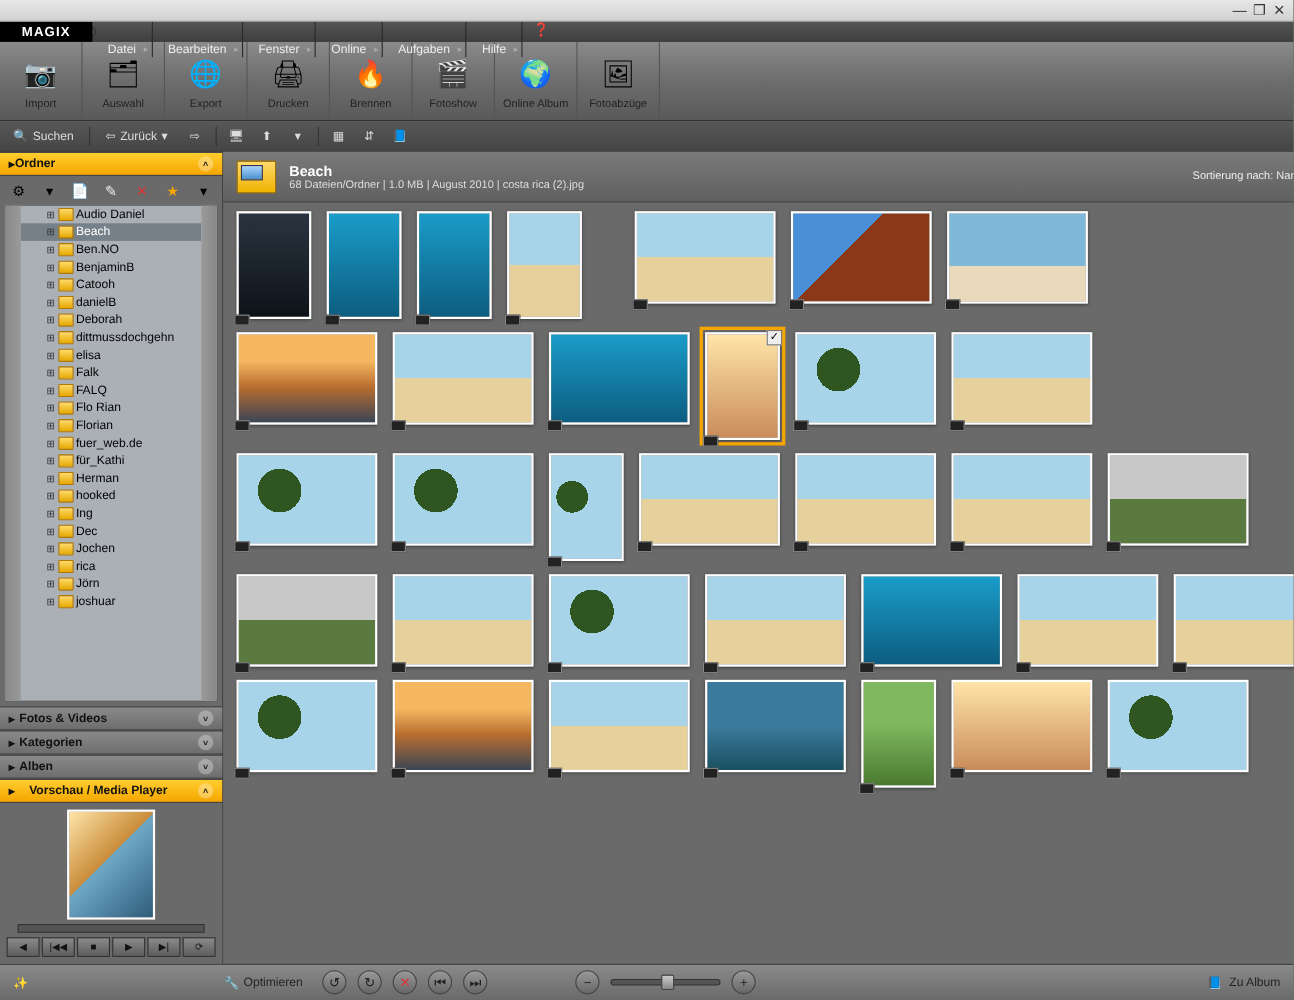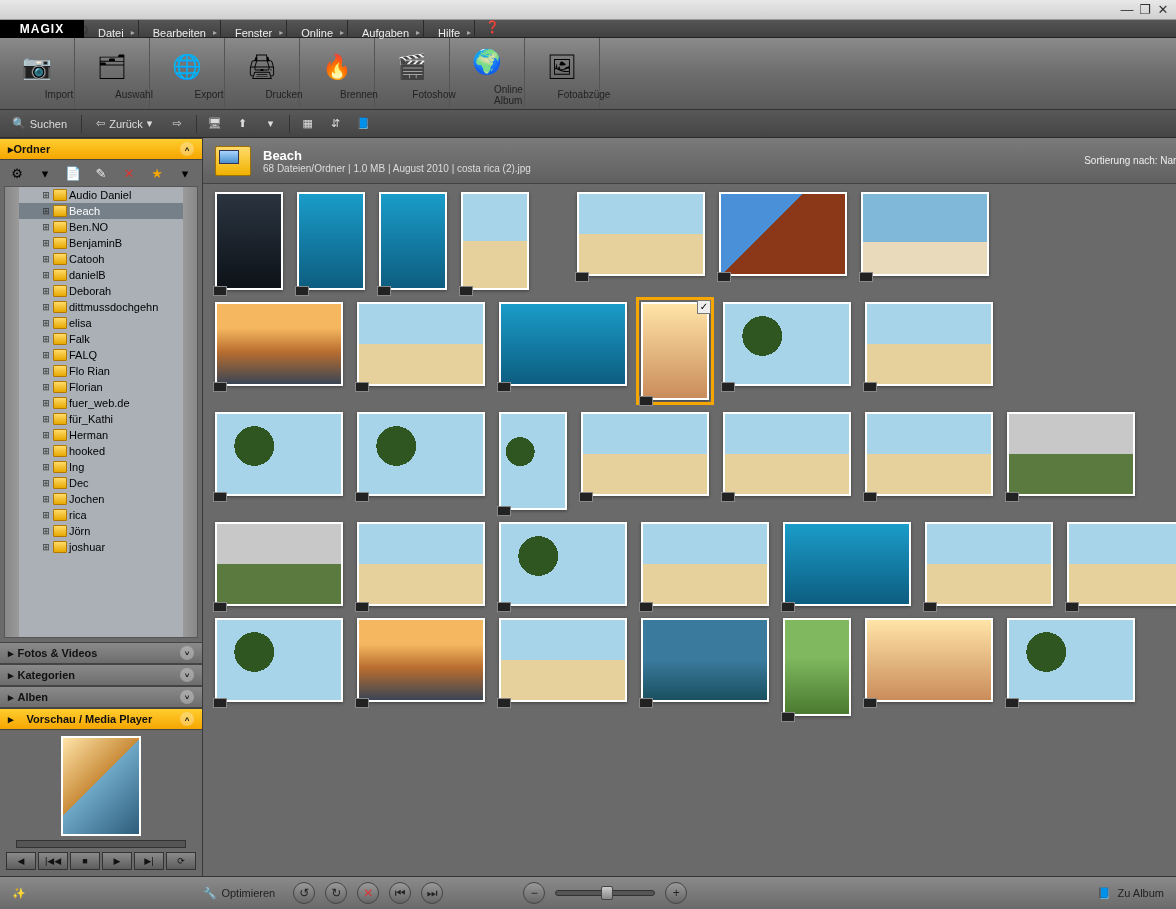--- a/index.html
+++ b/index.html
@@ -4,28 +4,28 @@
 <style>
 * { margin: 0; padding: 0; box-sizing: border-box; font-family: Arial, sans-serif; }
 body { width: 1176px; height: 909px; background: #6a6a6a; overflow: hidden; font-size: 11px; }
 
 .titlebar { height: 20px; background: linear-gradient(#e8e8e8,#d0d0d0); display: flex; align-items: center; padding: 0 4px; border-bottom: 1px solid #999; }
 .titlebar .title { flex: 1; font-weight: normal; font-size: 11px; color: #333; margin-top: 40px; }
 .titlebar .wbtn { width: 18px; text-align: center; color: #333; cursor: pointer; font-size: 13px; }
 
 .menubar { height: 18px; background: linear-gradient(#555,#404040); display: flex; align-items: flex-start; border-bottom: 1px solid #222; }
 .brand { width: 84px; height: 18px; background: #000; color: #fff; font-weight: bold; font-size: 12px; display: flex; align-items: center; justify-content: center; letter-spacing: 1px; }
-.menu-item { padding: 4px 14px; color: #eee; font-size: 11px; cursor: pointer; border-right: 1px solid #2a2a2a; height: 18px; line-height: 18px; position: relative; }
+.menu-item { padding: 16px 14px; color: #eee; font-size: 11px; cursor: pointer; border-right: 1px solid #2a2a2a; height: 18px; line-height: 18px; position: relative; }
 .menu-item::after { content: "▸"; position: absolute; right: 3px; font-size: 8px; color: #aaa; }
 .help-icon { padding: 0 10px; color: #eee; font-size: 12px; }
 
 .toolbar { height: 72px; background: linear-gradient(#8a8a8a,#6d6d6d 50%,#5a5a5a); display: flex; border-bottom: 1px solid #333; }
 .tool-btn { width: 75px; display: flex; flex-direction: column; align-items: center; justify-content: center; border-right: 1px solid #555; cursor: pointer; gap: 2px; }
 .tool-btn .icon { width: 40px; height: 40px; display: flex; align-items: center; justify-content: center; font-size: 24px; }
-.tool-btn .lbl { color: #222; font-size: 10px; padding-left: 44px; }
+.tool-btn .lbl { color: #222; font-size: 10px; }
 
 .nav-bar { height: 28px; background: linear-gradient(#585858,#454545); display: flex; align-items: center; padding: 0 6px; gap: 8px; border-bottom: 1px solid #2a2a2a; color: #ddd; font-size: 11px; }
 .nav-bar .nbtn { display: flex; align-items: center; gap: 4px; cursor: pointer; padding: 2px 6px; }
 .nav-bar .sep { width: 1px; height: 18px; background: #333; }
 .path-field { flex: 1; height: 18px; background: linear-gradient(#6a6a6a,#555); border: 1px solid #333; border-radius: 2px; color: #fff; font-size: 11px; padding: 0 6px; line-height: 16px; }
 .nav-bar .iconbtn { width: 20px; height: 18px; display: flex; align-items: center; justify-content: center; cursor: pointer; }
 
 .main { display: flex; height: 738px; }
 
 .sidebar { width: 203px; background: #6a6a6a; display: flex; flex-direction: column; border-right: 1px solid #3a3a3a; }

